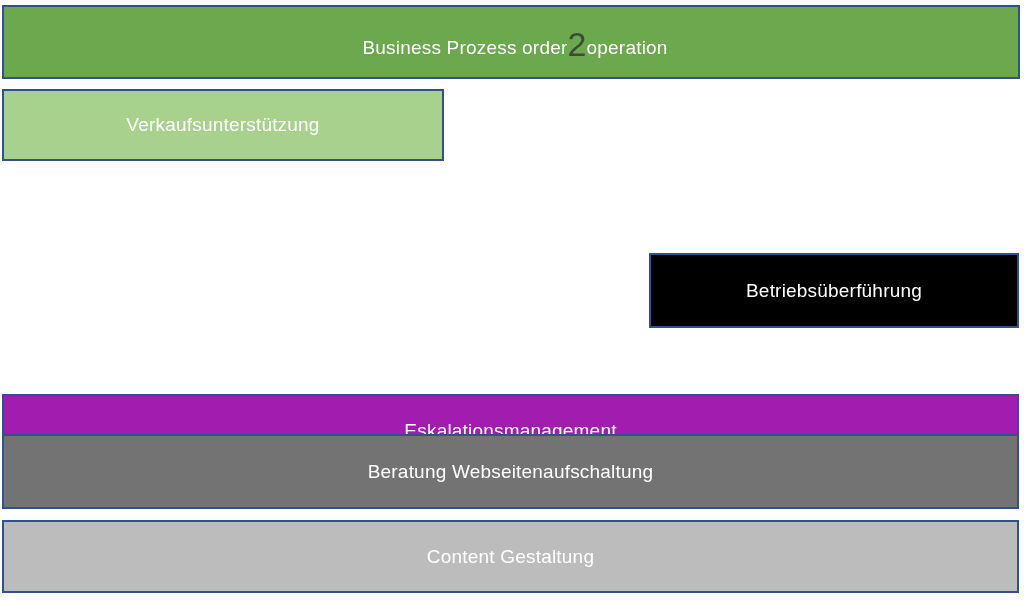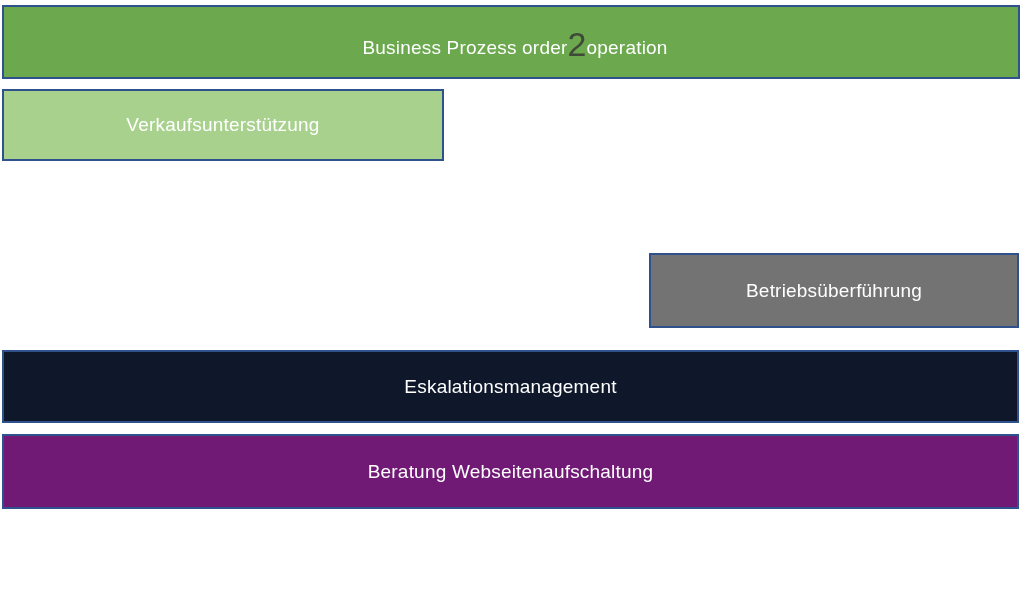--- a/index.html
+++ b/index.html
@@ -53,26 +53,29 @@
     <span class="label-group">
       <span>Business Prozess order</span><span class="digit-highlight" style="color: rgb(62, 74, 55);">2</span><span>operation</span>
     </span>
   </div>
 
   <div class="bar b2" style="background-color: rgb(169, 209, 142);">
     <span>Verkaufsunterstützung</span>
   </div>
 
 
-  <div class="bar b4" style="background-color: #737373;">
+  <div class="bar b4" style="background-color: #000000;">
     <span>Betriebsüberführung</span>
   </div>
 
-  <div class="bar b5" style="background-color: #0f172a;">
+  <div class="bar b5" style="background-color: #a21caf; margin-top: 44px;">
     <span>Eskalationsmanagement</span>
   </div>
 
-  <div class="bar b6" style="background-color: #701a75;">
+  <div class="bar b6" style="background-color: #737373;">
     <span>Beratung Webseitenaufschaltung</span>
   </div>
 
+  <div class="bar b7" style="background-color: rgb(188, 188, 188);">
+    <span>Content Gestaltung</span>
+  </div>
 
 </div>
 
 </body></html>

